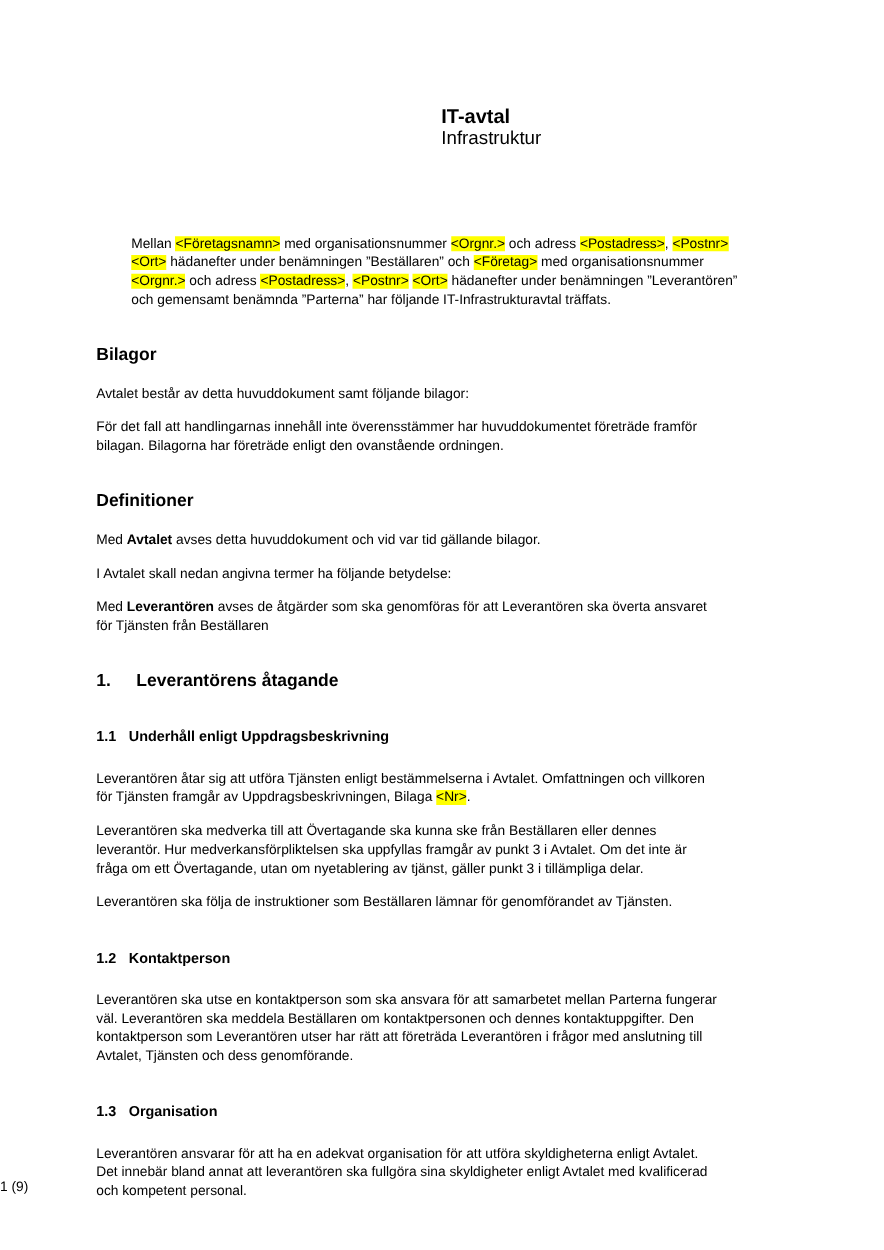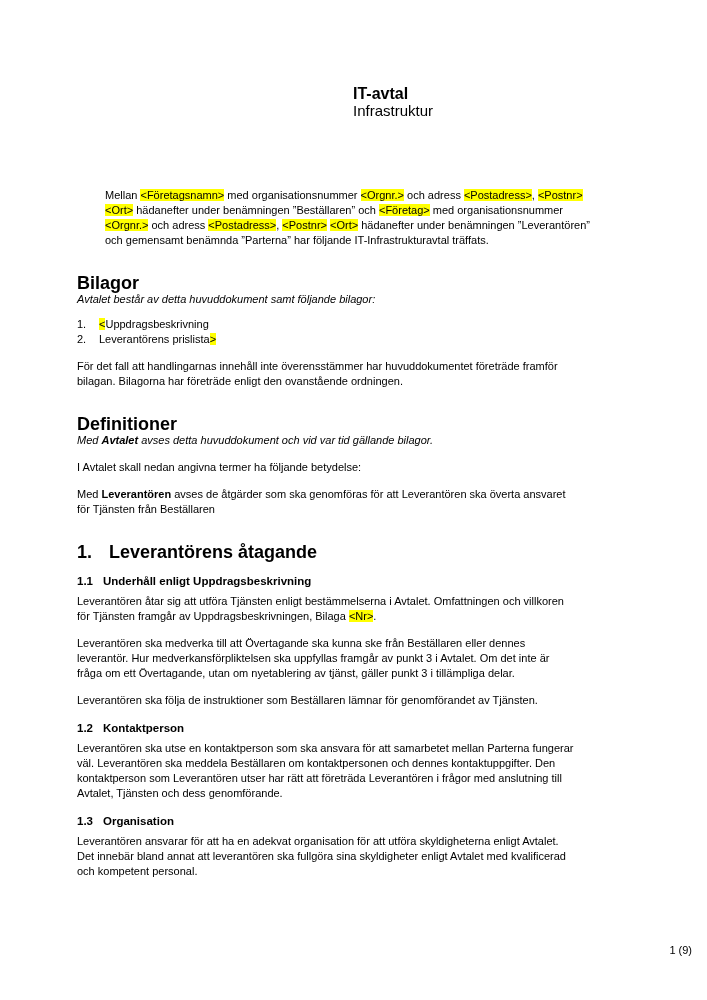--- a/index.html
+++ b/index.html
@@ -24,59 +24,54 @@
 
   .doc-body {
     position: absolute;
     left: 77px;
     top: 0;
     width: 560px;
     padding-top: 188px;
   }
   .p { margin: 12px 0 0 0; white-space: pre-wrap; }
   .doc-body > .p:first-child { margin-top: 0; padding-left: 28px; }
-  .h1 { font-size: 18px; font-weight: bold; line-height: 18px; margin-top: 26px; }
-  .h2 { font-size: 11.5px; font-weight: bold; line-height: 15px; margin-top: 13px; }
-  .h1 + .p { margin-top: 0; font-style: italic; }
-  .h2 + .p { margin-top: 5px; }
+  .h1 { font-size: 14px; font-weight: bold; line-height: 18px; margin-top: 26px; }
+  .h2 { font-size: 11.5px; font-weight: bold; line-height: 15px; margin-top: 30px; }
+  .h1 + .p { margin-top: 16px; }
+  .h2 + .p { margin-top: 18px; }
   .h1-num { display: inline-block; width: 32px; }
   .h2-num { display: inline-block; width: 26px; }
   .olist { margin-top: 10px; }
   .li { white-space: pre-wrap; }
   .li-num { display: inline-block; width: 22px; }
   .hl { background: var(--hl, #ffff00); }
   .b  { font-weight: bold; }
   .footer {
     position: absolute;
-    left: 0; right: 0;
+    left: 0; right: 11px;
     top: 943px;
-    text-align: right;
-    padding-left: 24px;
+    text-align: left;
   }
 </style>
 </head>
 <body>
 
 <div class="page">
   <div class="titleblock">
     <div class="doc-title">IT-avtal</div>
     <div class="doc-subtitle">Infrastruktur</div>
   </div>
 
   <div class="doc-body" id="doc-body">
       <div class="p"><span class="">Mellan </span><span class="hl ">&lt;Företagsnamn&gt;</span><span class=""> med organisationsnummer </span><span class="hl ">&lt;Orgnr.&gt;</span><span class=""> och adress </span><span class="hl ">&lt;Postadress&gt;</span><span class="">, </span><span class="hl ">&lt;Postnr&gt;</span><span class="">
 </span><span class="hl ">&lt;Ort&gt;</span><span class=""> hädanefter under benämningen ”Beställaren” och </span><span class="hl ">&lt;Företag&gt;</span><span class=""> med organisationsnummer
 </span><span class="hl ">&lt;Orgnr.&gt;</span><span class=""> och adress </span><span class="hl ">&lt;Postadress&gt;</span><span class="">, </span><span class="hl ">&lt;Postnr&gt;</span><span class=""> </span><span class="hl ">&lt;Ort&gt;</span><span class=""> hädanefter under benämningen ”Leverantören”
 och gemensamt benämnda ”Parterna” har följande IT-Infrastrukturavtal träffats.</span></div>
       <div class="h1"><span>Bilagor</span></div>
       <div class="p"><span class="">Avtalet består av detta huvuddokument samt följande bilagor:</span></div>
-      <div class="olist">
-        <div class="li"><span class="li-num">1.</span><span class="hl ">&lt;</span><span class="">Uppdragsbeskrivning</span></div>
-        <div class="li"><span class="li-num">2.</span><span class="">Leverantörens prislista</span><span class="hl ">&gt;</span></div>
-      </div>
       <div class="p"><span class="">För det fall att handlingarnas innehåll inte överensstämmer har huvuddokumentet företräde framför
 bilagan. Bilagorna har företräde enligt den ovanstående ordningen.</span></div>
       <div class="h1"><span>Definitioner</span></div>
       <div class="p"><span class="">Med </span><span class="b">Avtalet</span><span class=""> avses detta huvuddokument och vid var tid gällande bilagor.</span></div>
       <div class="p"><span class="">I Avtalet skall nedan angivna termer ha följande betydelse:</span></div>
       <div class="p"><span class="">Med </span><span class="b">Leverantören</span><span class=""> avses de åtgärder som ska genomföras för att Leverantören ska överta ansvaret
 för Tjänsten från Beställaren</span></div>
       <div class="h1"><span class="h1-num">1.</span><span>Leverantörens åtagande</span></div>
       <div class="h2"><span class="h2-num">1.1</span><span>Underhåll enligt Uppdragsbeskrivning</span></div>
       <div class="p"><span class="">Leverantören åtar sig att utföra Tjänsten enligt bestämmelserna i Avtalet. Omfattningen och villkoren

